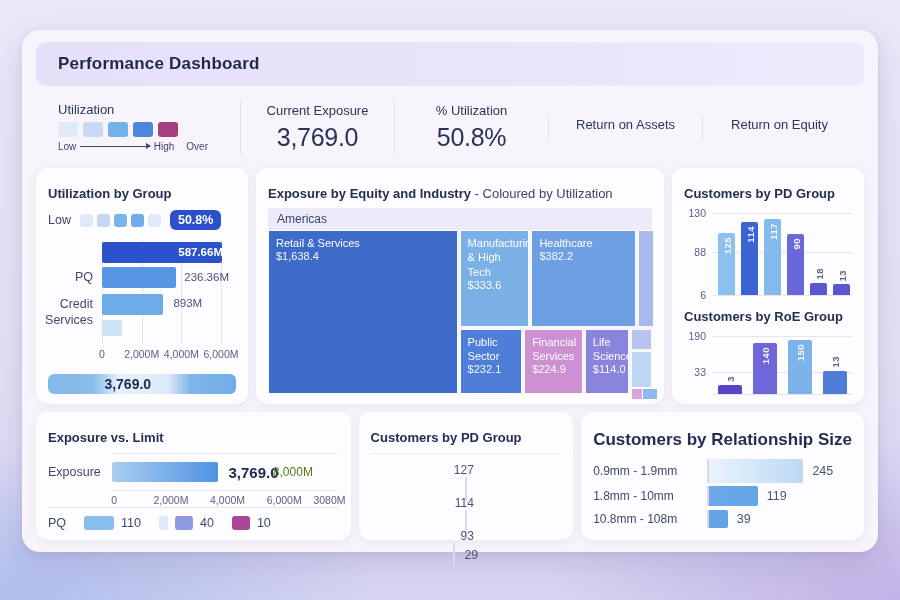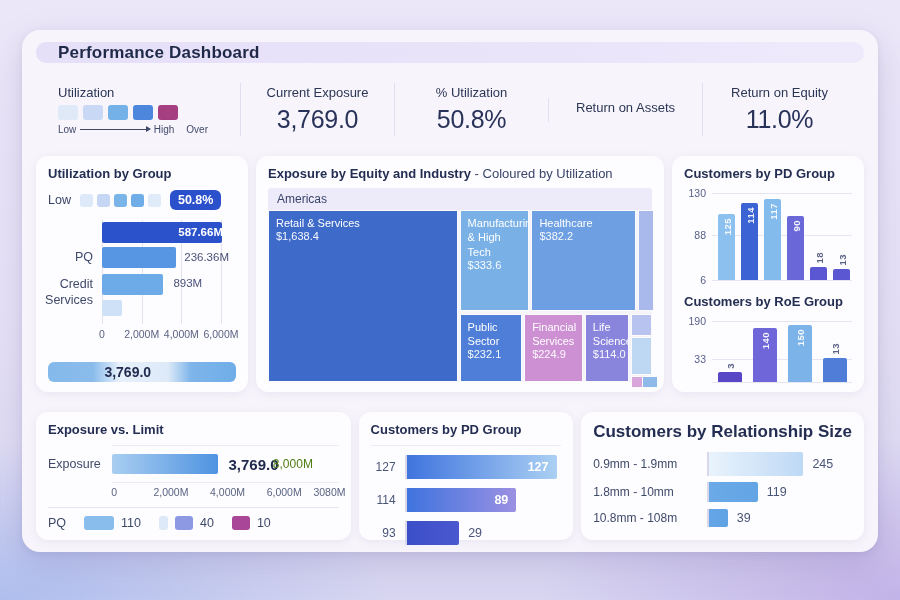--- a/index.html
+++ b/index.html
@@ -9,21 +9,21 @@
     background:
       radial-gradient(90% 60% at 100% 100%, rgba(176,150,224,.55) 0%, rgba(176,150,224,0) 45%),
       radial-gradient(90% 55% at 0% 100%, rgba(140,170,235,.55) 0%, rgba(140,170,235,0) 48%),
       linear-gradient(180deg,#ece7f8 0%,#e6e1f6 55%,#d8d6f1 100%);
     color:#242e52;
   }
   .card {
     position:absolute; left:22px; top:30px; width:856px; height:522px;
     background:#f7f4fb; border-radius:18px;
     box-shadow:0 12px 34px rgba(96,84,150,.20), 0 2px 6px rgba(96,84,150,.10);
-    padding:12px 14px; display:flex; flex-direction:column; gap:20px;
+    padding:12px 14px; display:flex; flex-direction:column; gap:8px;
   }
   .hdr {
     height:44px; border-radius:10px;
     background:linear-gradient(90deg,#e5dff8 0%,#eae5fa 70%,#efeafb 100%);
     display:flex; align-items:center; padding:0 22px;
   }
   .hdr span { font-size:17px; font-weight:700; color:#1f2947; letter-spacing:.2px; }
 
   
   .kpis { height:66px; display:flex; align-items:center; padding:0 8px; }
@@ -35,21 +35,21 @@
   .arrow { flex:1; height:1px; background:#3f4a6b; position:relative; margin:0 4px; }
   .arrow::after { content:""; position:absolute; right:-1px; top:-3px;
     border-left:5px solid #3f4a6b; border-top:3px solid transparent; border-bottom:3px solid transparent; }
   .lh-over { margin-left:12px; }
   .kpi { flex:1; text-align:center; border-left:1px solid #e2ddf0; padding:2px 4px; }
   .kpi-v { font-size:25px; font-weight:500; color:#29335a; letter-spacing:-.3px; margin-top:2px; }
 
   .row-main { height:236px; display:flex; gap:8px; }
   .row-bottom { height:128px; display:flex; gap:8px; }
   .panel { background:#fdfcfe; border-radius:12px; box-shadow:0 2px 8px rgba(120,110,170,.10); padding:10px 12px; }
-  .ptitle { font-size:13px; font-weight:700; color:#242e52; white-space:nowrap; }
+  .ptitle { font-size:13px; font-weight:700; color:#242e52; white-space:nowrap;margin-top:8px; }
   .ptitle .sub { font-weight:400; color:#39446a; }
 
   
   .p-util { width:212px; display:flex; flex-direction:column; }
   .low-row { display:flex; align-items:center; gap:4px; margin-top:9px; }
   .low-row .lbl { font-size:12.5px; color:#39446a; margin-right:5px; }
   .msw { width:13px; height:13px; border-radius:3px; }
   .badge { margin-left:5px; background:#2b50cb; color:#fff; font-size:12.5px; font-weight:700;
     padding:3px 8px; border-radius:6px; }
   .u-plot { position:relative; height:104px; margin:10px 6px 0 54px; }
@@ -119,21 +119,21 @@
   .evl-axis span { position:absolute; transform:translateX(-50%); }
   .evl-div { border-top:1px solid #e9e6f3; margin:7px 0 8px; }
   .leg { display:flex; align-items:center; gap:18px; font-size:12.5px; color:#3f4a6b; }
   .leg .sw14 { height:14px; border-radius:3px; display:inline-block; }
   .leg .item { display:flex; align-items:center; gap:7px; }
 
   
   .p-pdh { width:247px; display:flex; flex-direction:column; }
   .pdh-rows { margin-top:8px; border-top:1px solid #eeebf6; padding-top:9px;
     display:flex; flex-direction:column; gap:9px; }
-  .pdh-row { display:flex; align-items:center; height:24px; }
+  .pdh-row { display:flex; align-items:center; height:24px;flex-direction:column; }
   .pdh-row .lbl { width:34px; text-align:right; padding-right:9px; font-size:12px; color:#495579; }
   .pdh-wrap { flex:1; border-left:2px solid #dad7ea; height:24px; display:flex; align-items:center; }
   .hbar { height:24px; position:relative; border-radius:0 2px 2px 0;
     background:linear-gradient(90deg,var(--from),var(--to)); }
   .hbar .vin { position:absolute; right:8px; line-height:24px; font-size:12.5px; font-weight:600; color:#fff; }
   .vout { margin-left:9px; font-size:12.5px; color:#495579; }
 
   
   .p-rel { flex:1; display:flex; flex-direction:column; }
   .p-rel .ptitle { font-size:17px; }
@@ -175,21 +175,20 @@
     </div>
     <div class="kpi">
       <div class="kpi-label">% Utilization</div>
       <div class="kpi-v">50.8%</div>
     </div>
     <div class="kpi">
       <div class="kpi-label">Return on Assets</div>
     </div>
     <div class="kpi">
       <div class="kpi-label">Return on Equity</div>
-      <div class="kpi-v">11.0%</div>
     </div>
   </div>
 
   <div class="row-main">
 
     <div class="panel p-util">
       <div class="ptitle">Utilization by Group</div>
       <div class="low-row">
         <span class="lbl">Low</span>
         <span class="msw" style="background: rgb(221, 233, 248);"></span>

